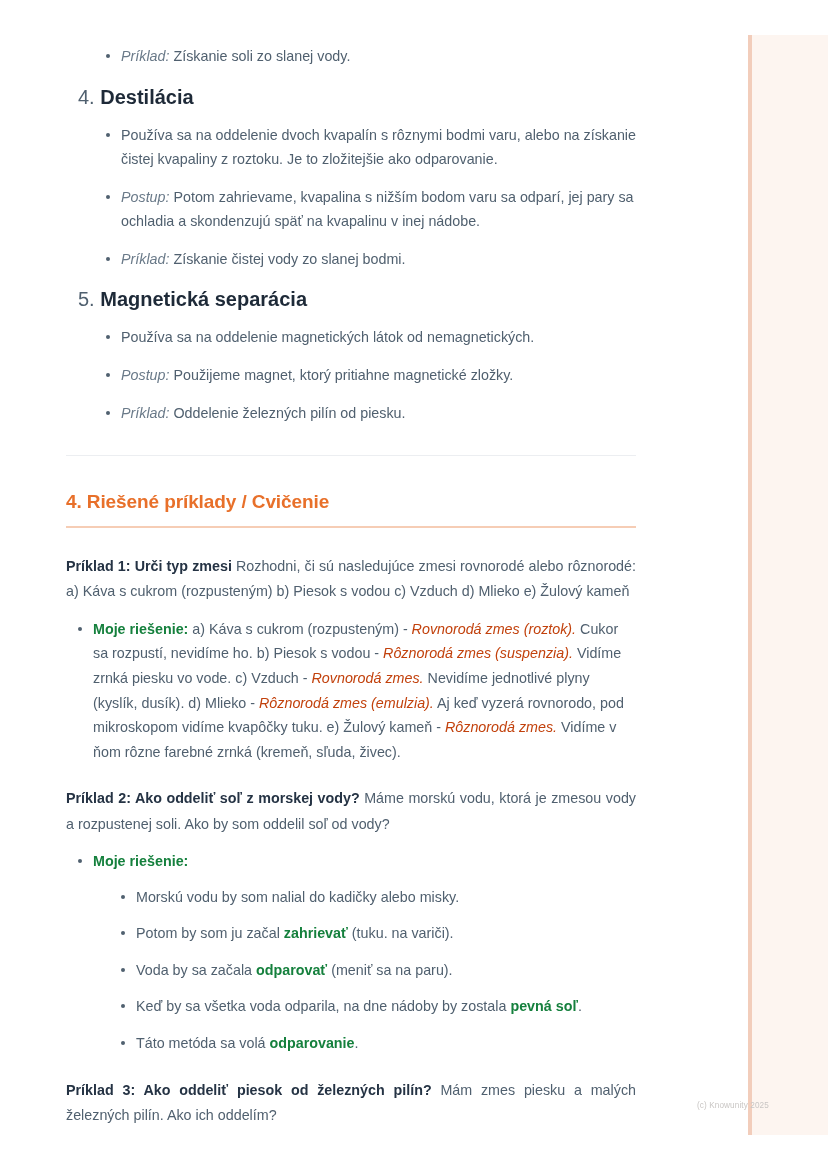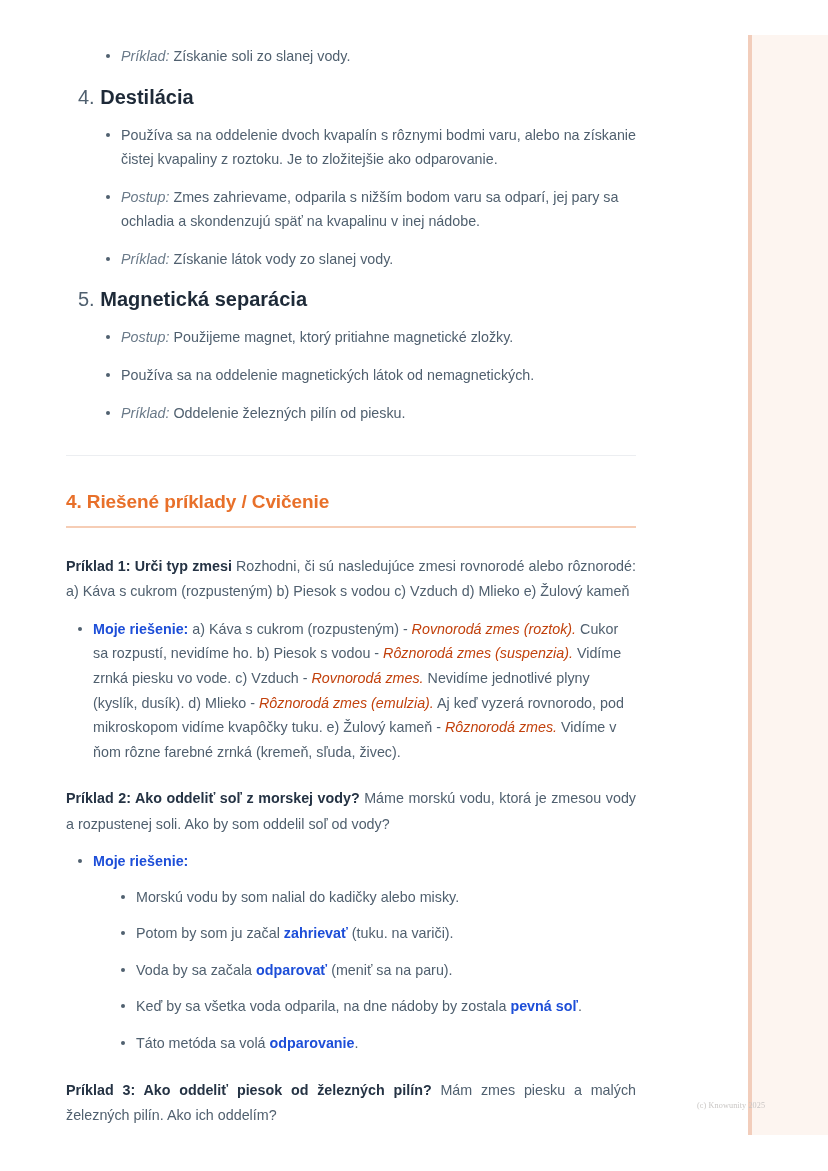--- a/index.html
+++ b/index.html
@@ -118,21 +118,21 @@
     margin-top: 11px;
     margin-bottom: 0;
   }
   ul.lvl2 > li { margin-bottom: 12px; }
   ul.lvl2 > li:last-child { margin-bottom: 0; }
 
   .em-label {
     font-style: italic;
     color: #6a7a89;
   }
-  .bold { font-weight: bold; color: #1d4ed8; }
+  .bold { font-weight: bold; color: #15803d; }
   .ital { font-style: italic; color: #c2410c; }
 
   
   .divider {
     height: 1px;
     background: #eceef1;
     margin: 30px 0 34px 0;
     border: 0;
   }
 
@@ -157,21 +157,21 @@
 
   
   .watermark {
     position: absolute;
     left: 697px;
     top: 1101px;
     font-size: 8.2px;
     color: #c9c6c4;
     letter-spacing: 0.1px;
     white-space: nowrap;
-    font-family: Liberation Serif, serif;
+    font-family: Liberation Sans, sans-serif;
   }
 </style>
 </head>
 <body>
 
 <div class="side-panel"></div>
 
 <div class="page">
   <div class="content">
 
@@ -186,39 +186,39 @@
       <li class="num-item">
         <div class="num-head">
           <span class="num">4.</span>
           <span class="num-title">Destilácia</span>
         </div>
         <ul class="bullets lvl1">
           <li>
             <span>Používa sa na oddelenie dvoch kvapalín s rôznymi bodmi varu, alebo na získanie čistej kvapaliny z roztoku. Je to zložitejšie ako odparovanie.</span>
           </li>
           <li>
-            <span class="em-label">Postup:</span><span> Zmes zahrievame, odparila s nižším bodom varu sa odparí, jej pary sa ochladia a skondenzujú späť na kvapalinu v inej nádobe.</span>
-          </li>
-          <li>
-            <span class="em-label">Príklad:</span><span> Získanie látok vody zo slanej vody.</span>
+            <span class="em-label">Postup:</span><span> Potom zahrievame, kvapalina s nižším bodom varu sa odparí, jej pary sa ochladia a skondenzujú späť na kvapalinu v inej nádobe.</span>
+          </li>
+          <li>
+            <span class="em-label">Príklad:</span><span> Získanie čistej vody zo slanej bodmi.</span>
           </li>
         </ul>
       </li>
 
       <li class="num-item">
         <div class="num-head">
           <span class="num">5.</span>
           <span class="num-title">Magnetická separácia</span>
         </div>
         <ul class="bullets lvl1">
           <li>
+            <span>Používa sa na oddelenie magnetických látok od nemagnetických.</span>
+          </li>
+          <li>
             <span class="em-label">Postup:</span><span> Použijeme magnet, ktorý pritiahne magnetické zložky.</span>
-          </li>
-          <li>
-            <span>Používa sa na oddelenie magnetických látok od nemagnetických.</span>
           </li>
           <li>
             <span class="em-label">Príklad:</span><span> Oddelenie železných pilín od piesku.</span>
           </li>
         </ul>
       </li>
 
     </ol>
 
     <hr class="divider">

